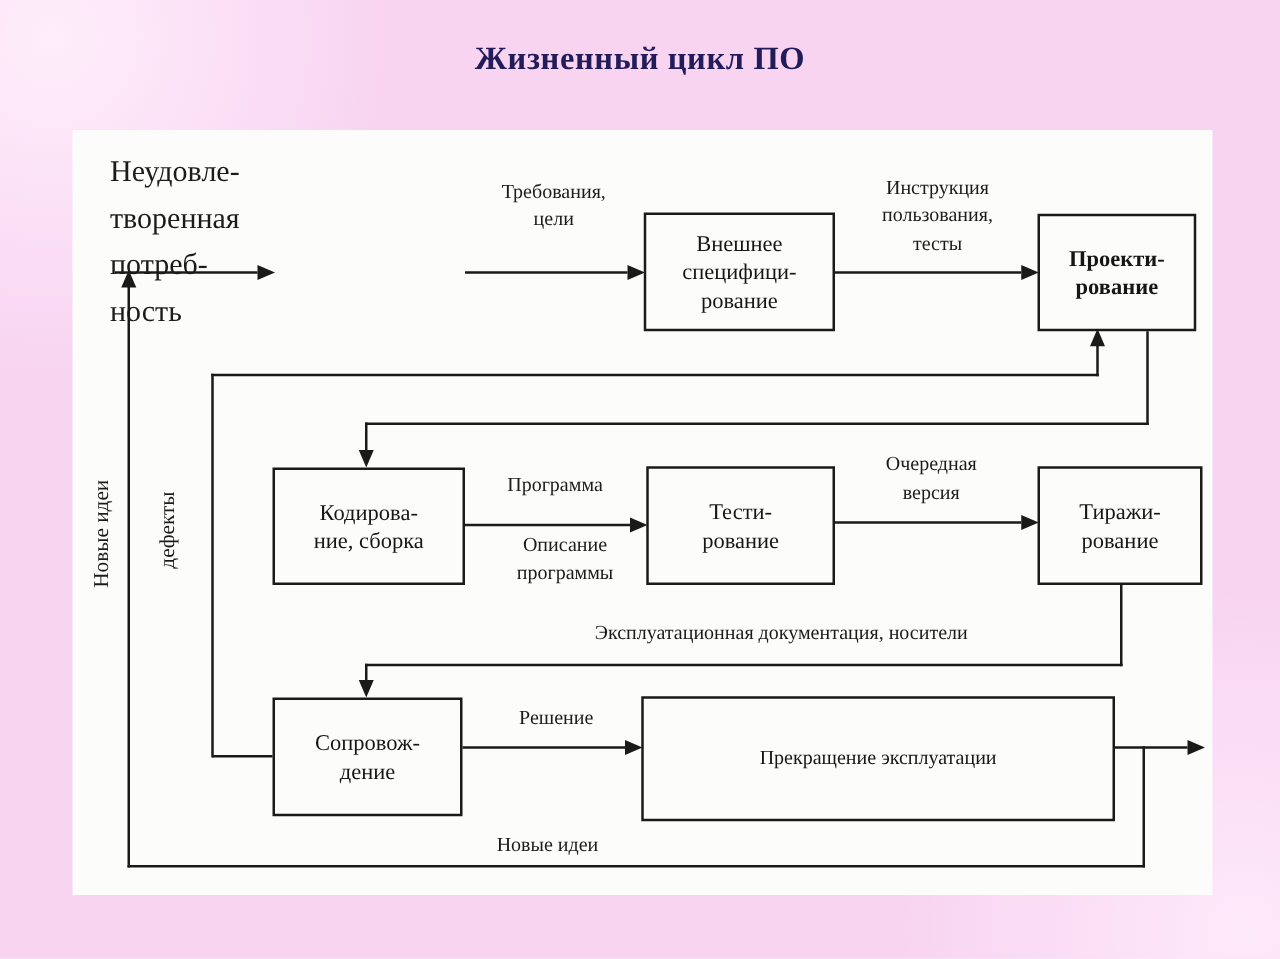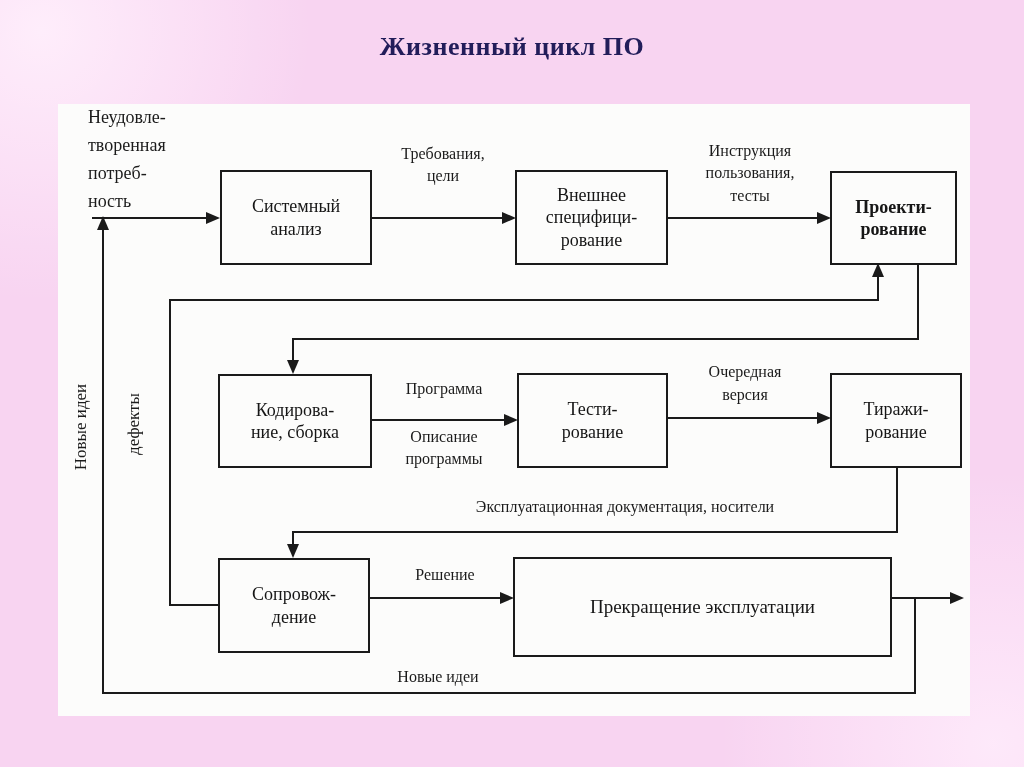--- a/index.html
+++ b/index.html
@@ -50,45 +50,43 @@
     border-top:14px solid #1a1a1a; }
 
   
   #b-system   { left:162px; top:66px;  width:152px; height:95px; }
   #b-spec     { left:457px; top:66px;  width:153px; height:95px; }
   #b-design   { left:772px; top:67px;  width:127px; height:94px;font-weight:bold; }
   #b-coding   { left:160px; top:270px; width:154px; height:94px; }
   #b-testing  { left:459px; top:269px; width:151px; height:95px; }
   #b-replic   { left:772px; top:269px; width:132px; height:95px; }
   #b-maint    { left:160px; top:454px; width:152px; height:95px; }
-  #b-term     { left:455px; top:453px; width:379px; height:100px; font-size:19px; }
+  #b-term     { left:455px; top:453px; width:379px; height:100px; font-size:16px; }
 
   
-  #l-need     { left:30px;  top:0;   width:140px; line-height:1.55; font-size:18px; }
+  #l-need     { left:30px;  top:16px;   width:140px; line-height:1.55; font-size:24px; }
   #l-req      { left:315px; top:39px;  width:140px; }
   #l-instr    { left:607px; top:36px;  width:170px; }
   #l-doc      { left:240px; top:202px; width:600px; }
   #l-prog     { left:326px; top:274px; width:120px; }
-  #l-descr    { left:321px; top:322px; width:130px; line-height:1.35; }
+  #l-descr    { left:329px; top:322px; width:130px; line-height:1.35; }
   #l-ver      { left:627px; top:256px; width:120px; line-height:1.45; }
   #l-oper     { left:267px; top:392px; width:600px; }
   #l-dec      { left:327px; top:460px; width:120px; }
   #l-newb     { left:315px; top:562px; width:130px; }
   #l-newv     { left:-47px; top:313px; }
   #l-def      { left:6px;   top:310px; }
 </style>
 </head>
 <body>
 
 <div class="slide-title">Жизненный цикл ПО</div>
 
 <div class="panel">
 
-  <div class="node" id="b-system">Системный
-анализ</div>
   <div class="node" id="b-spec">Внешнее
 специфици-
 рование</div>
   <div class="node" id="b-design">Проекти-
 рование</div>
   <div class="node" id="b-coding">Кодирова-
 ние, сборка</div>
   <div class="node" id="b-testing">Тести-
 рование</div>
   <div class="node" id="b-replic">Тиражи-

